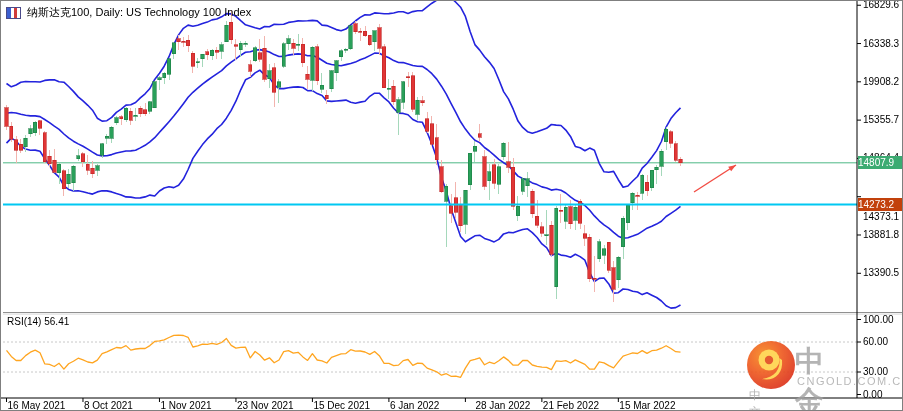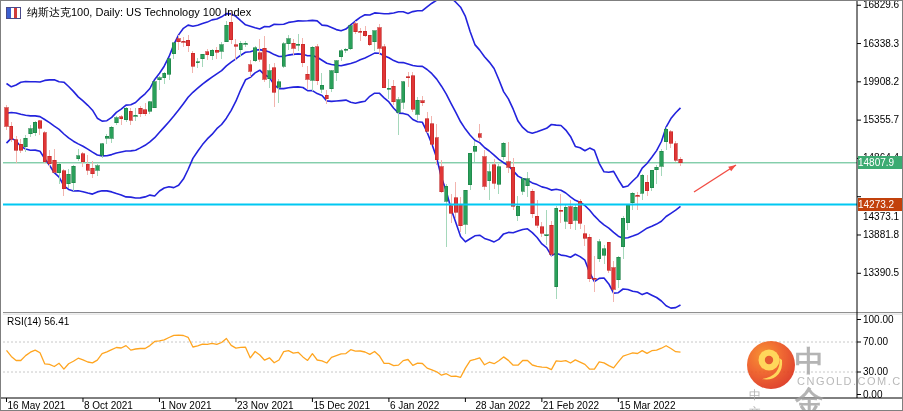--- a/index.html
+++ b/index.html
@@ -390,21 +390,21 @@
   </div>
 <div class="lbl" style="left: 862px; top: -1.75994px;">16829.6</div>
     <div class="lbl" style="left: 862px; top: 36.5331px;">16338.3</div>
     <div class="lbl" style="left: 862px; top: 74.8262px;">19908.2</div>
     <div class="lbl" style="left: 862px; top: 113.119px;">15355.7</div>
     <div class="lbl" style="left: 862px; top: 151.412px;">14864.4</div>
     <div class="lbl" style="left: 862px; top: 189.705px; margin-top: 20px;">14373.1</div>
     <div class="lbl" style="left: 862px; top: 227.998px;">13881.8</div>
     <div class="lbl" style="left: 862px; top: 266.292px;">13390.5</div>
     <div class="lbl" style="left: 862px; top: 312.5px;">100.00</div>
-    <div class="lbl" style="left: 862px; top: 335px;">70.00</div>
+    <div class="lbl" style="left: 862px; top: 335px;">60.00</div>
     <div class="lbl" style="left: 862px; top: 365px;">30.00</div>
     <div class="lbl" style="left: 862px; top: 387.5px;">0.00</div>
     <div class="lbl" style="left: 6.5px; top: 399px;">16 May 2021</div>
     <div class="lbl" style="left: 82.98px; top: 399px;">8 Oct 2021</div>
     <div class="lbl" style="left: 159.46px; top: 399px;">1 Nov 2021</div>
     <div class="lbl" style="left: 235.94px; top: 399px;">23 Nov 2021</div>
     <div class="lbl" style="left: 312.42px; top: 399px;">15 Dec 2021</div>
     <div class="lbl" style="left: 388.9px; top: 399px;">6 Jan 2022</div>
     <div class="lbl" style="left: 465.38px; top: 399px; margin-left: 9px;">28 Jan 2022</div>
     <div class="lbl" style="left: 541.86px; top: 399px;">21 Feb 2022</div>

